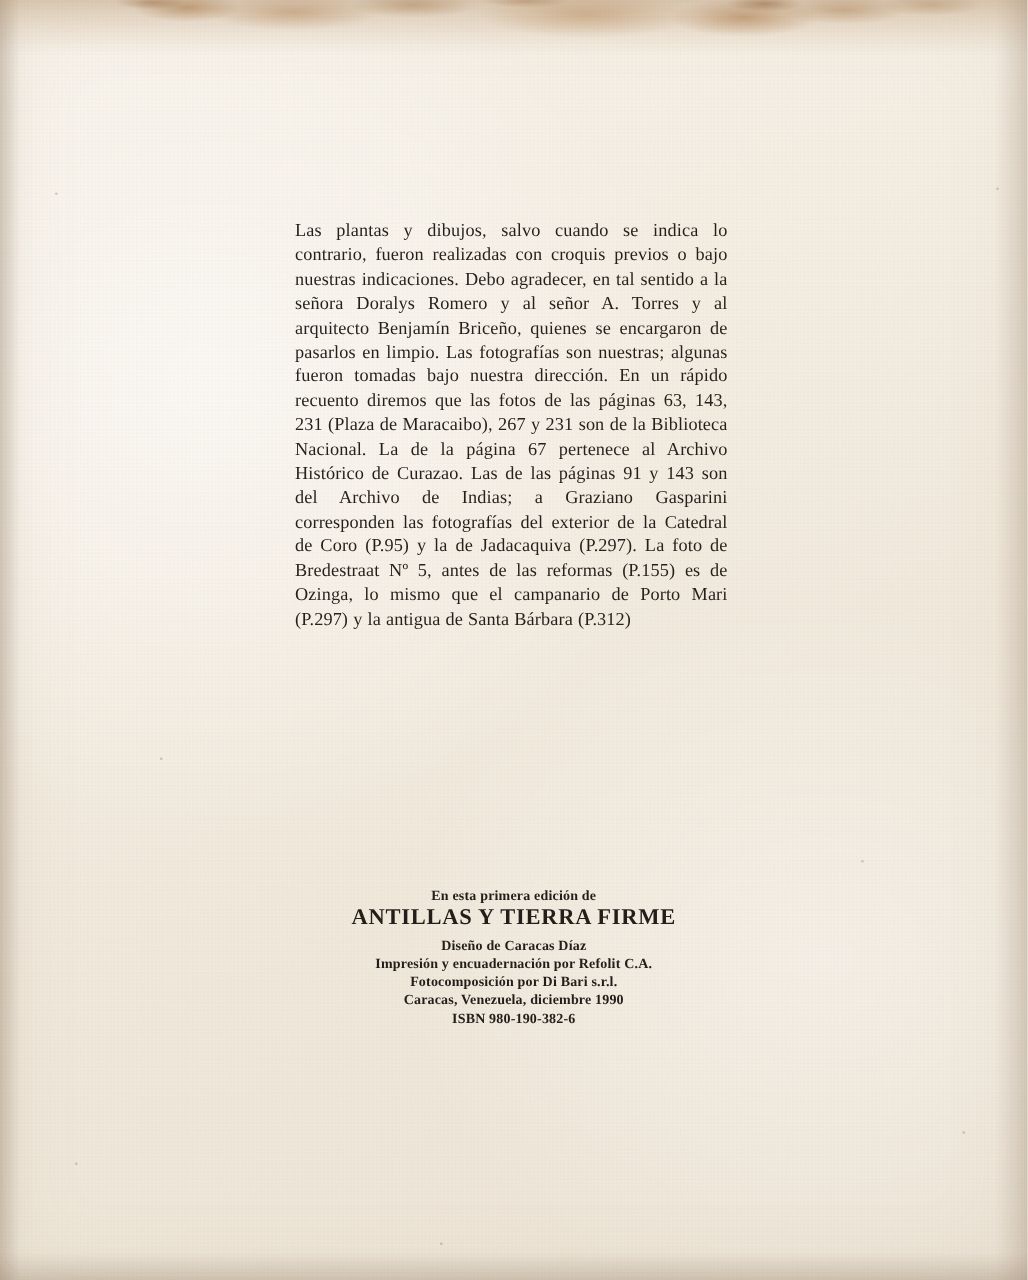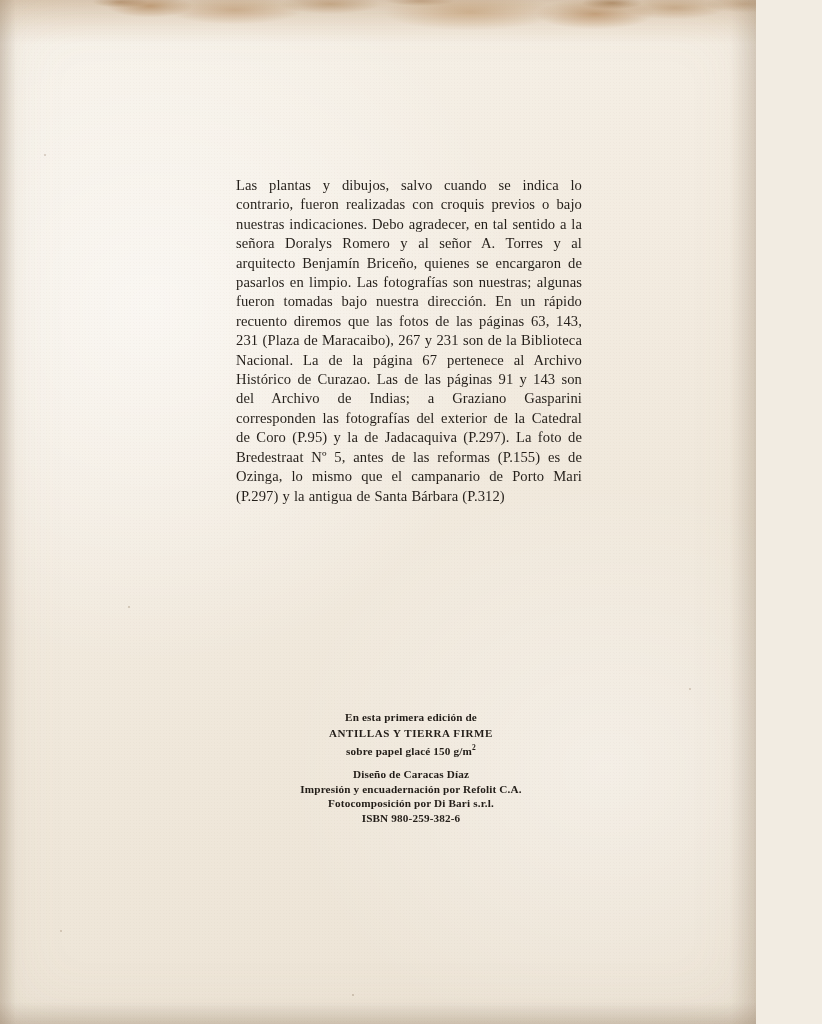--- a/index.html
+++ b/index.html
@@ -10,21 +10,21 @@
     width: 822px;
     height: 1024px;
     background: #f2ece2;
     font-family: "Liberation Serif", serif;
     overflow: hidden;
   }
 
   
   #page {
     position: relative;
-    width: 756px;
+    width: 822px;
     height: 1024px;
     background:
       radial-gradient(ellipse 70% 50% at 20% 30%, rgba(255,255,255,0.55), rgba(255,255,255,0) 70%),
       radial-gradient(ellipse 60% 40% at 80% 75%, rgba(255,255,255,0.35), rgba(255,255,255,0) 70%),
       linear-gradient(160deg, #f6f1e8 0%, #f3ece1 35%, #efe7da 65%, #ece3d5 100%);
     overflow: hidden;
   }
 
   
   #grain {
@@ -132,21 +132,21 @@
     color: #221d18;
     font-family: "Liberation Serif", serif;
   }
   #colophon .c-line {
     font-size: 11.2px;
     line-height: 14.6px;
     font-weight: bold;
     letter-spacing: 0.15px;
   }
   #colophon .c-title {
-    font-size: 11px;
+    font-size: 18px;
     line-height: 16px;
     font-weight: bold;
     letter-spacing: 0.6px;
   }
   #colophon .c-gap {
     height: 9px;
   }
   #colophon .sup {
     font-size: 7.5px;
     vertical-align: super;
@@ -166,26 +166,26 @@
   <span class="speck" style="left:128px; top:606px; width:1.5px; height:1.5px;"></span>
   <span class="speck" style="left:60px;  top:930px; width:2px; height:2px;"></span>
   <span class="speck" style="left:770px; top:905px; width:1.5px; height:1.5px;"></span>
   <span class="speck" style="left:352px; top:994px; width:1.5px; height:1.5px;"></span>
 
   <div id="body-text">Las plantas y dibujos, salvo cuando se indica lo contrario, fueron realizadas con croquis previos o bajo nuestras indicaciones. Debo agradecer, en tal sentido a la señora Doralys Romero y al señor A. Torres y al arquitecto Benjamín Briceño, quienes se encargaron de pasarlos en limpio. Las fotografías son nuestras; algunas fueron tomadas bajo nuestra dirección. En un rápido recuento diremos que las fotos de las páginas 63, 143, 231 (Plaza de Maracaibo), 267 y 231 son de la Biblioteca Nacional. La de la página 67 pertenece al Archivo Histórico de Curazao. Las de las páginas 91 y 143 son del Archivo de Indias; a Graziano Gasparini corresponden las fotografías del exterior de la Catedral de Coro (P.95) y la de Jadacaquiva (P.297). La foto de Bredestraat Nº 5, antes de las reformas (P.155) es de Ozinga, lo mismo que el campanario de Porto Mari (P.297) y la antigua de Santa Bárbara (P.312)</div>
 
   <div id="colophon">
     <div class="c-line">En esta primera edición de</div>
     <div class="c-title">ANTILLAS Y TIERRA FIRME</div>
-    <div class="c-line"><span>sobre papel glacé 150 g/m</span><span class="sup">2</span></div>
     <div class="c-gap"></div>
     <div class="c-line">Diseño de Caracas Díaz</div>
     <div class="c-line">Impresión y encuadernación por Refolit C.A.</div>
     <div class="c-line">Fotocomposición por Di Bari s.r.l.</div>
-    <div class="c-line">ISBN 980-259-382-6</div>
+    <div class="c-line">Caracas, Venezuela, diciembre 1990</div>
+    <div class="c-line">ISBN 980-190-382-6</div>
   </div>
 
   <div id="grain"></div>
   <div id="edges"></div>
   <div id="edge-left"></div>
   <div id="edge-right"></div>
   <div id="edge-bottom"></div>
 </div>
 
 </body></html>

